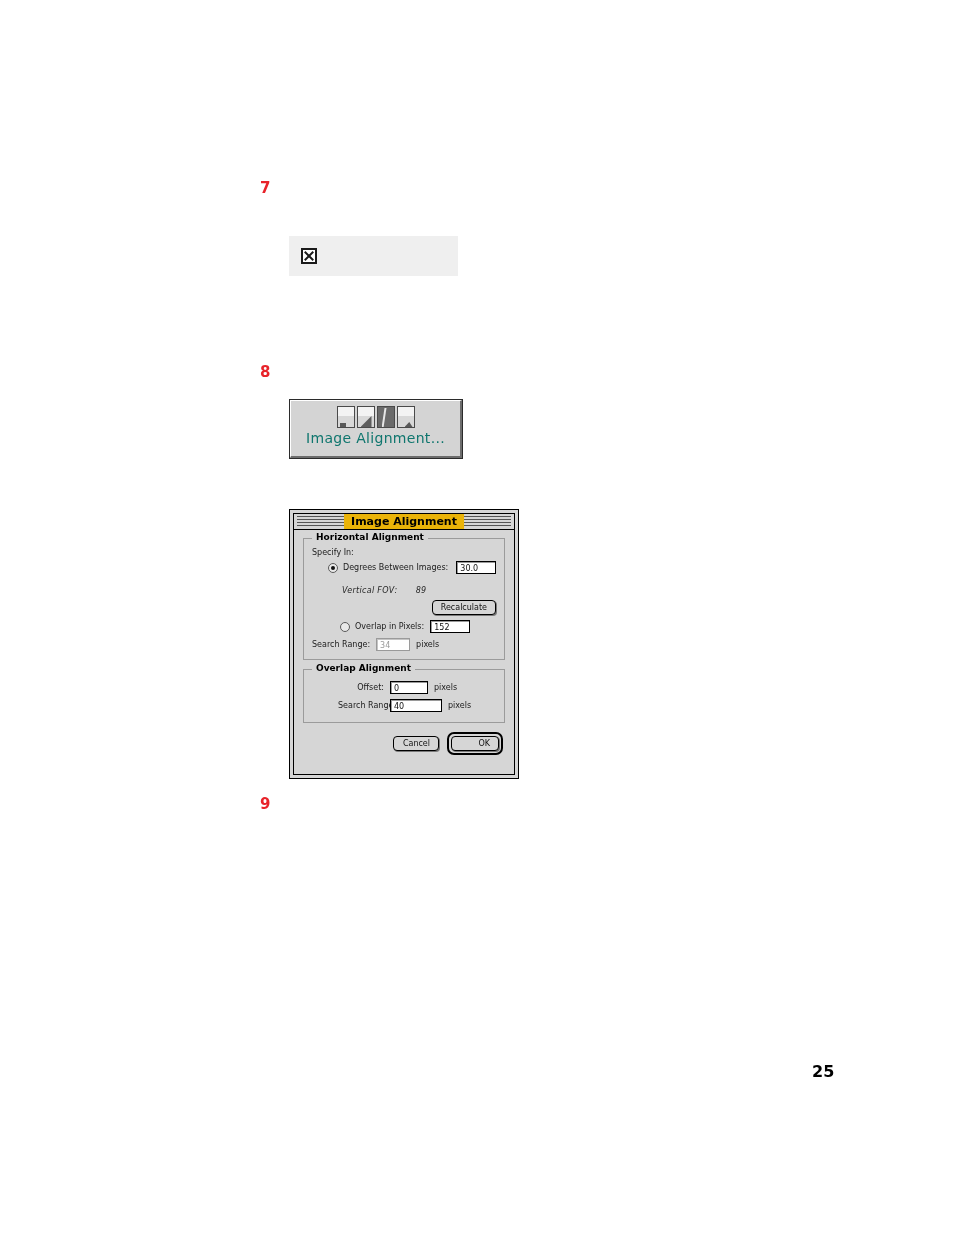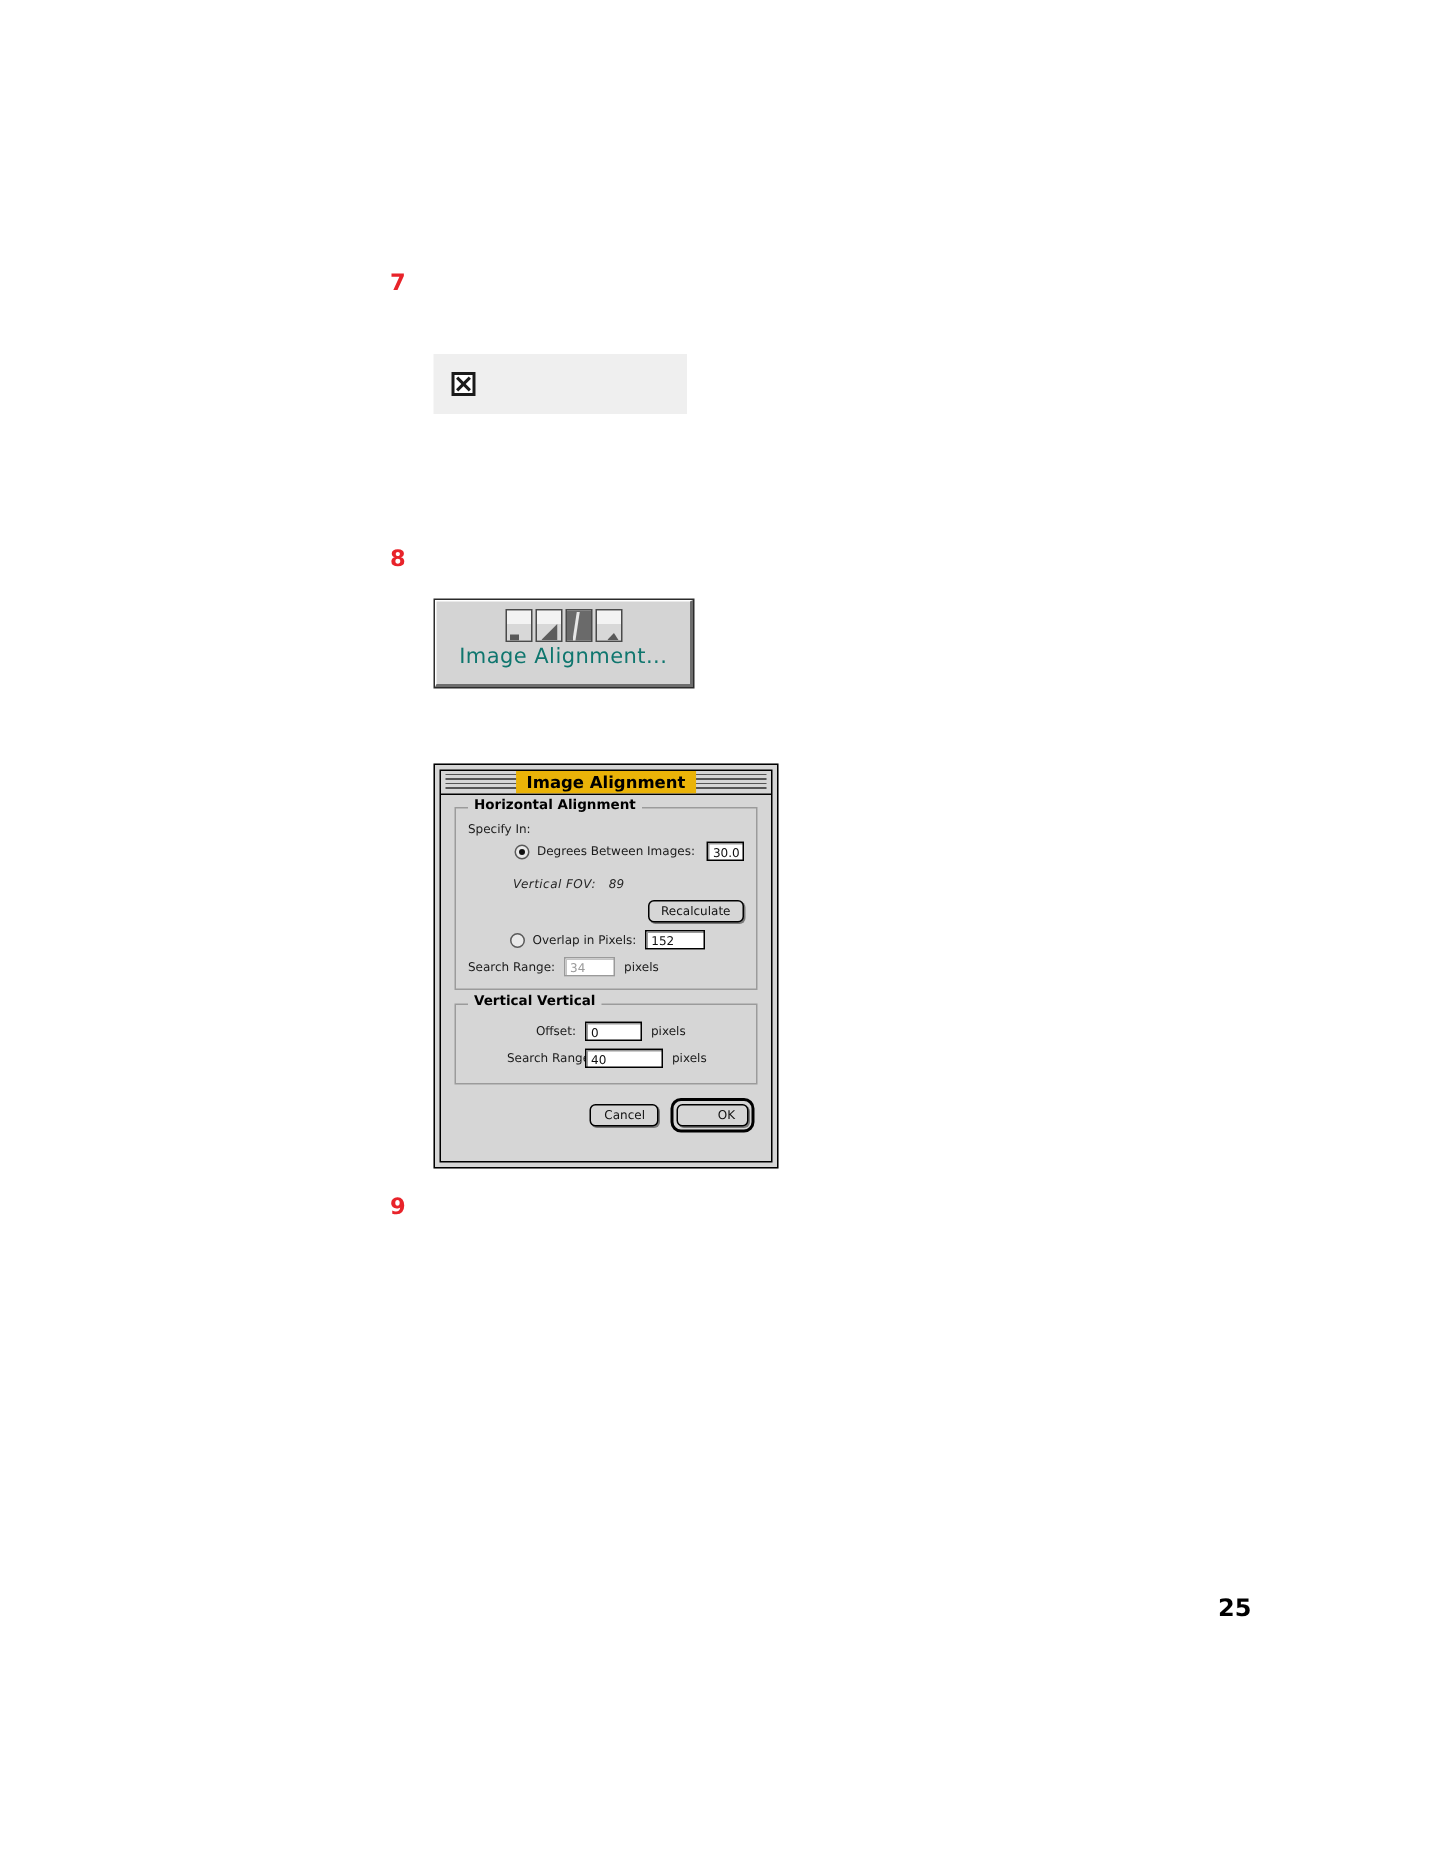--- a/index.html
+++ b/index.html
@@ -284,21 +284,21 @@
     font-style: italic;
     font-size: 8px;
     color: #262626;
     letter-spacing: 0.3px;
   }
   #fov-value {
     font-family: "DejaVu Sans", sans-serif;
     font-style: italic;
     font-size: 8px;
     color: #262626;
-    margin-left: 4px;
+    margin-left: 14px;
   }
 
   #recalc-row {
     display: flex;
     justify-content: flex-end;
     margin: 0 0 5px 0;
   }
 
   #dialog-buttons {
     display: flex;
@@ -367,21 +367,21 @@
       <span id="dialog-title">Image Alignment</span>
     </div>
 
     <div id="dialog-body">
 
       <div class="groupbox">
         <span class="group-legend">Horizontal Alignment</span>
 
         <div class="lbl" style="margin-bottom:4px;">Specify In:</div>
 
-        <div class="row" style="margin-left:31px;">
+        <div class="row" style="margin-left:16px;">
           <span class="radio on"></span>
           <span class="lbl">Degrees Between Images:</span>
           <span class="field" style="width:42px; margin-left:8px;">30.0</span>
         </div>
 
         <div id="fov-row">
           <span id="fov-text">Vertical FOV:</span>
           <span id="fov-value">89</span>
         </div>
 
@@ -396,21 +396,21 @@
         </div>
 
         <div class="row" style="margin-bottom:0;">
           <span class="lbl">Search Range:</span>
           <span class="field dim" style="width:34px; margin-left:6px;">34</span>
           <span class="lbl lbl-dim" style="margin-left:6px; color:#1a1a1a;">pixels</span>
         </div>
       </div>
 
       <div class="groupbox" style="padding-top:11px; padding-bottom:10px;">
-        <span class="group-legend">Vertical Vertical</span>
+        <span class="group-legend">Overlap Alignment</span>
 
         <div class="row" style="margin-left:26px;">
           <span class="lbl" style="width:46px; text-align:right;">Offset:</span>
           <span class="field" style="width:38px; margin-left:6px;">0</span>
           <span class="lbl" style="margin-left:6px;">pixels</span>
         </div>
 
         <div class="row" style="margin-left:26px; margin-bottom:0;">
           <span class="lbl" style="width:46px; text-align:right;">Search Range:</span>
           <span class="field" style="width:52px; margin-left:6px;">40</span>

